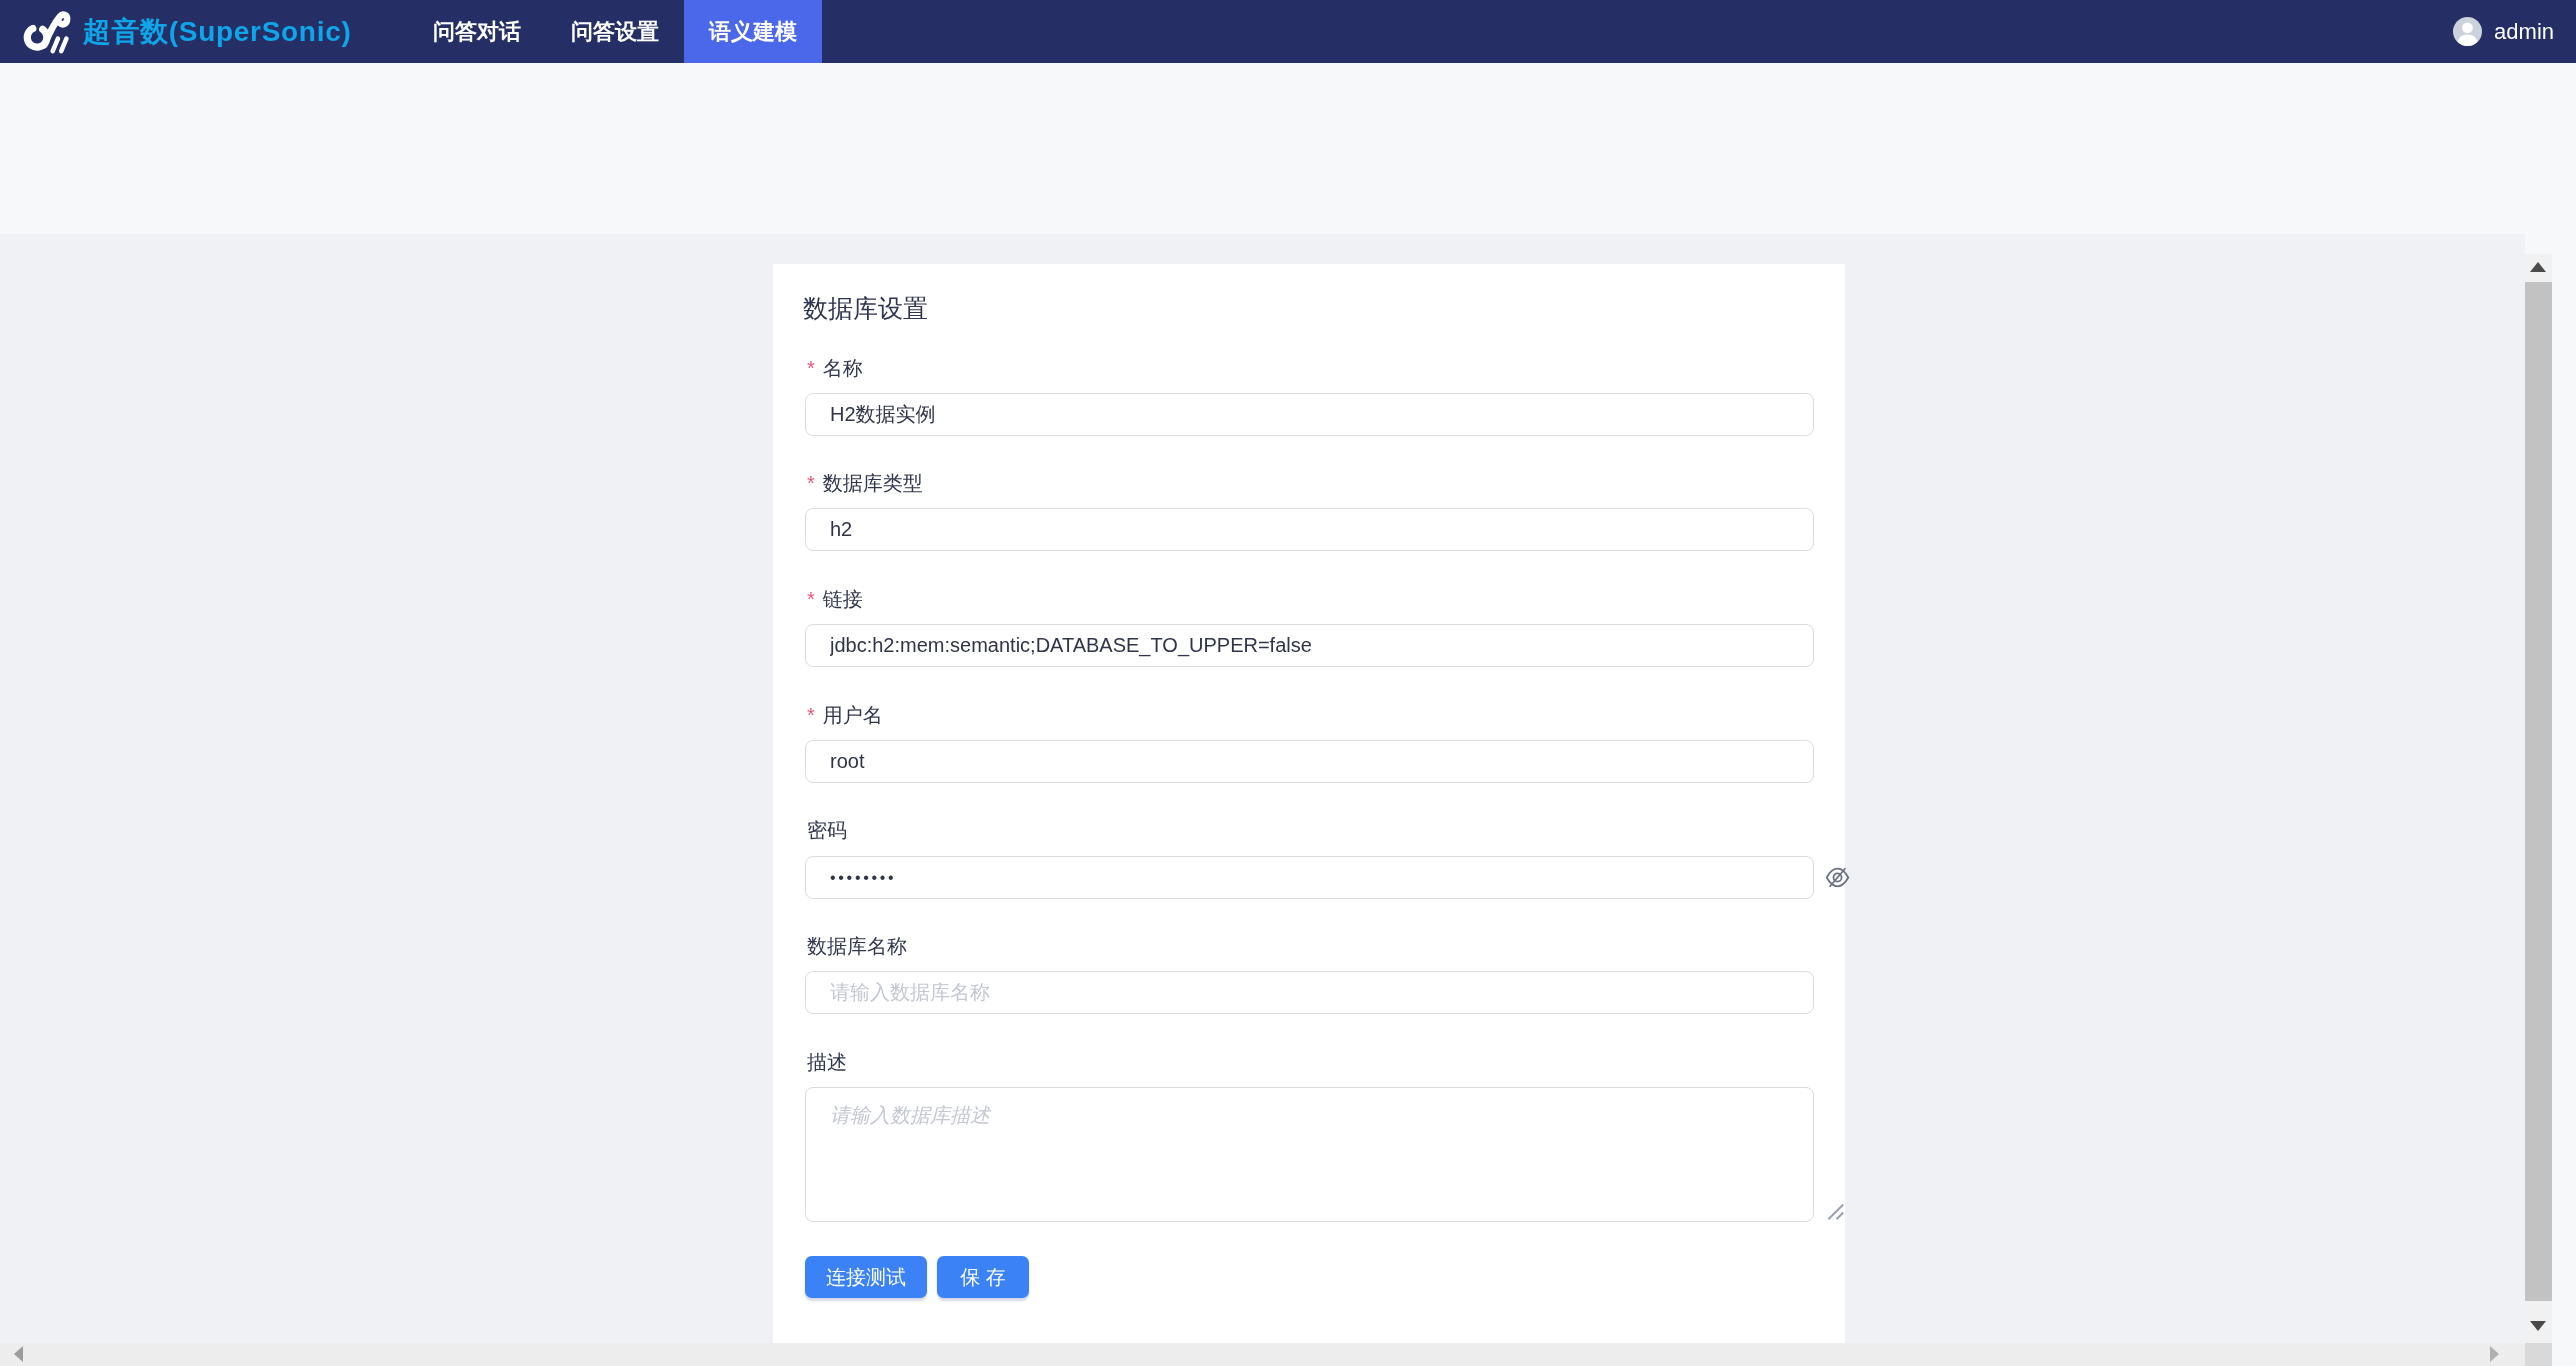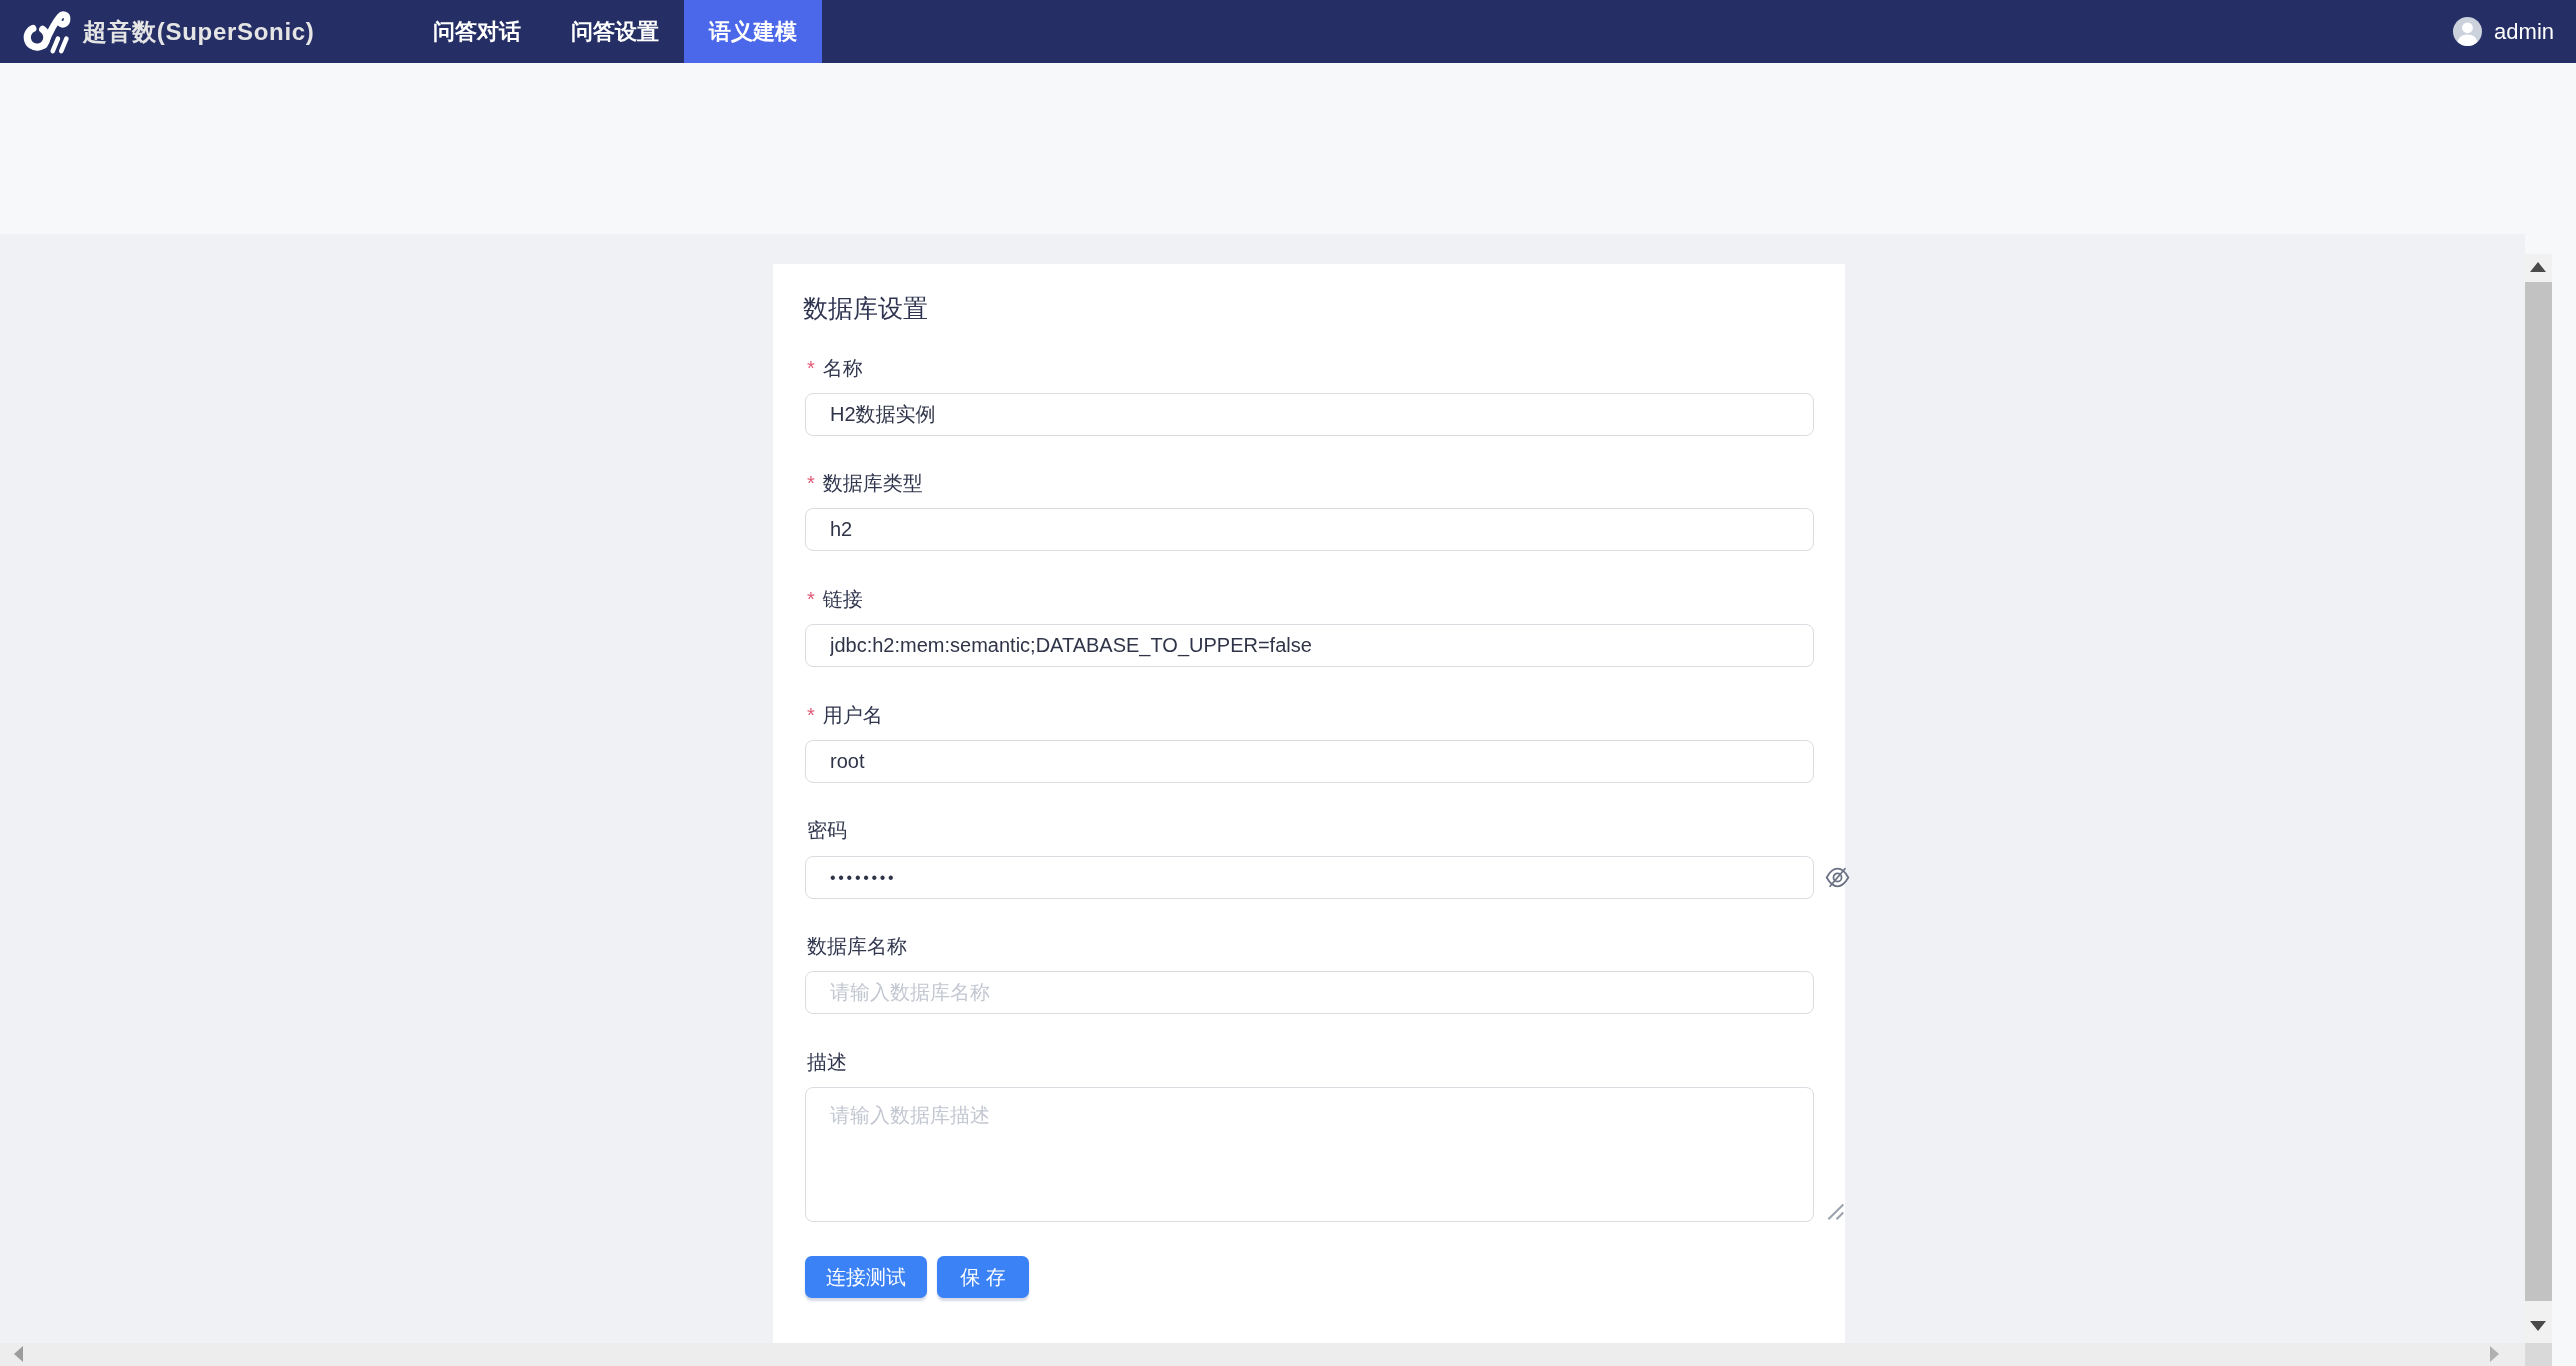--- a/index.html
+++ b/index.html
@@ -3,21 +3,21 @@
 <meta charset="utf-8">
 <style>
   html,body{margin:0;padding:0;background:#f7f8fa;}
   *{box-sizing:border-box;font-family:"Liberation Sans","DejaVu Sans",sans-serif;}
   #screen{position:relative;width:2576px;height:1366px;overflow:hidden;background:#f7f8fa;}
 
   
   .navbar{position:absolute;left:0;top:0;width:2576px;height:63px;background:#252f66;}
   .brand{position:absolute;left:19px;top:0;height:63px;display:flex;align-items:center;}
   .brand-logo{width:57px;height:47px;}
-  .brand-title{color:#e5e5e5;font-size:24px;font-weight:bold;margin-left:6.7px;letter-spacing:0.7px;}
+  .brand-title{color:#0ea5e9;font-size:28px;font-weight:bold;margin-left:6.7px;letter-spacing:0.7px;}
   .nav-menu{position:absolute;left:408px;top:0;height:50px;display:flex;}
   .nav-item{height:63px;display:flex;align-items:center;padding:0 25px;color:#ffffff;
             font-size:22px;font-weight:600;cursor:pointer;}
   .nav-item.active{background:#4c68ea;}
   .nav-user{position:absolute;right:22px;top:0;height:63px;display:flex;align-items:center;gap:12px;}
   .avatar{width:29px;height:29px;border-radius:50%;background:#ccd2dc;overflow:hidden;display:flex;align-items:flex-end;justify-content:center;}
   .nav-user-name{color:#fff;font-size:22px;}
 
   
   .subheader{position:absolute;left:0;top:63px;width:2576px;height:98px;background:#f8f9fb;
@@ -151,21 +151,21 @@
     </svg>
 
     <div class="f-label" style="top:670px;">
       <span>数据库名称</span>
     </div>
     <input class="f-input" style="top: 707px;" type="text" placeholder="请输入数据库名称">
 
     <div class="f-label" style="top:786px;">
       <span>描述</span>
     </div>
-    <textarea class="f-area" style="top: 823px;" placeholder="请输入数据库描述"></textarea>
+    <textarea class="f-area" style="top: 823px; font-style: italic;" placeholder="请输入数据库描述"></textarea>
     <svg class="resize-grip" style="top:935px;" viewBox="0 0 34 34">
       <line x1="8" y1="30" x2="30" y2="8" stroke="#9aa0ad" stroke-width="3"></line>
       <line x1="20" y1="30" x2="30" y2="20" stroke="#9aa0ad" stroke-width="3"></line>
     </svg>
 
     <button class="btn btn-test">连接测试</button>
     <button class="btn btn-save">保 存</button>
   </div>
 
   <div class="vscroll">

